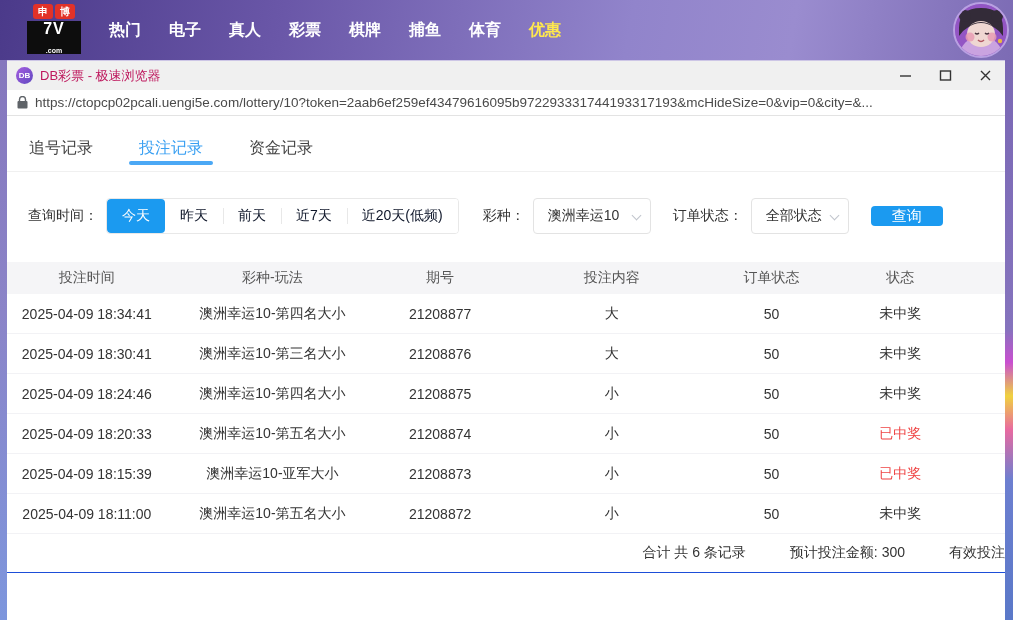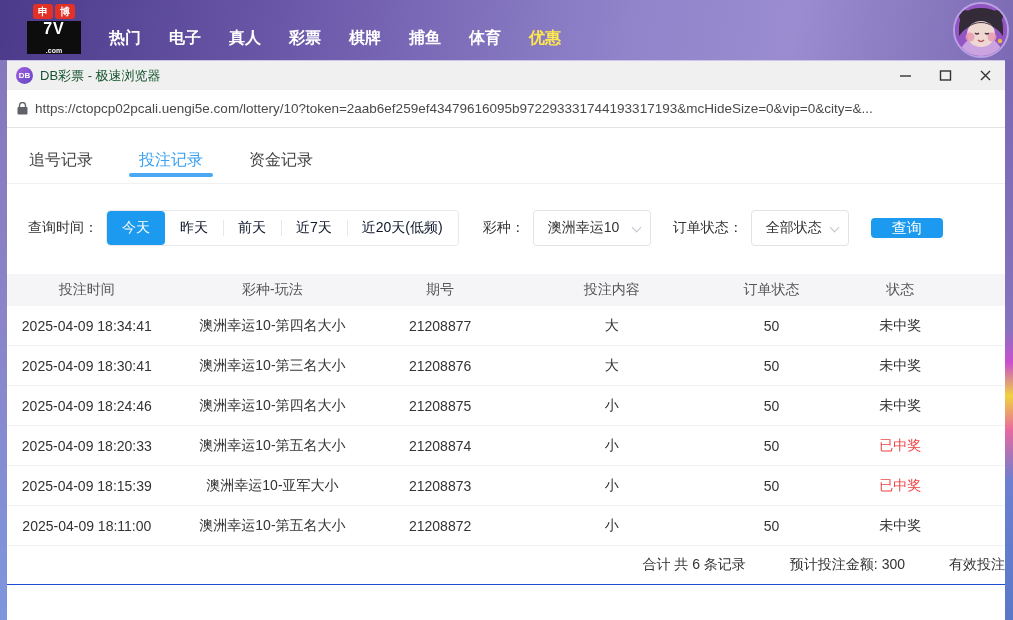--- a/index.html
+++ b/index.html
@@ -11,43 +11,43 @@
   .nav { position:absolute; left:0; top:0; width:1013px; height:60px;
          background:linear-gradient(100deg,#4b3a8a 0%,#6a57a8 28%,#9184cb 62%,#9a8ccf 78%,#7c6bb4 100%);
          display:flex; align-items:center; }
   .logo { position:absolute; left:27px; top:4px; width:54px; height:52px; display:flex; flex-direction:column; gap:2px; cursor:pointer; }
   .logo-row { display:flex; gap:2px; justify-content:center; }
   .logo-sq { width:20px; height:15px; background:#e23228; border-radius:3px; color:#fff; font-size:10px; font-weight:bold;
              display:flex; align-items:center; justify-content:center; }
   .logo-main { background:#0d0d0d; border-radius:0; height:33px; display:flex; flex-direction:column; align-items:center; justify-content:space-between; }
   .logo-7v { color:#fff; font-weight:bold; font-size:16px; line-height:15px; letter-spacing:1px; }
   .logo-com { color:#fff; font-size:7px; line-height:7px; font-weight:bold; }
-  .nav-items { position:absolute; left:95px; top:8px; height:60px; display:flex; align-items:center; }
+  .nav-items { position:absolute; left:95px; top:0; height:60px; display:flex; align-items:center; }
   .nav-item { color:#fff; font-size:16px; font-weight:bold; width:60px; text-align:center; cursor:pointer; }
   .nav-item.highlight { color:#ffe84d; }
   .avatar { position:absolute; right:4px; top:2px; width:56px; height:56px; border-radius:50%; overflow:hidden;
             border:2px solid #b9a0e2; background:#8e5fc2; cursor:pointer; }
 
   
   .edge-left { position:absolute; left:0; top:60px; width:7px; height:560px;
                background:linear-gradient(180deg,#8577bd 0%,#8b84c8 45%,#7d96dd 100%); }
   .edge-right { position:absolute; right:0; top:60px; width:8px; height:560px;
                 background:linear-gradient(180deg,#7a68b5 0%,#8573bd 48%,#c94fd0 54%,#f0d23f 60%,#e86aa0 66%,#6d7fd0 75%,#5a78c8 100%); }
 
   
   .browser { position:absolute; left:7px; top:60px; width:998px; height:560px; background:#fff;
              border-top:1px solid #cdc6e6; display:flex; flex-direction:column; }
   .titlebar { height:29px; background:#f0f0f0; display:flex; align-items:center; padding-left:9px; position:relative; flex:0 0 auto; }
   .favicon { width:17px; height:17px; border-radius:50%; background:linear-gradient(135deg,#a55ee0,#5f48c0);
              color:#fff; font-size:8px; font-weight:bold; display:flex; align-items:center; justify-content:center; margin-right:7px; }
-  .wtitle { font-size:13px; color:#14532d; }
+  .wtitle { font-size:13px; color:#be185d; }
   .controls { position:absolute; right:0; top:0; height:29px; display:flex; align-items:center; }
   .ctl { width:40px; height:29px; display:flex; align-items:center; justify-content:center; cursor:pointer; }
   .ctl svg { display:block; }
-  .urlbar { height:38px; background:#fff; border-bottom:1px solid #e3e3e3; display:flex; align-items:center; padding:0 10px; flex:0 0 auto; }
+  .urlbar { height:26px; background:#fff; border-bottom:1px solid #e3e3e3; display:flex; align-items:center; padding:0 10px; flex:0 0 auto; }
   .lock { margin-right:7px; display:flex; }
   .url-text { font-size:13.5px; color:#4a4a4a; white-space:nowrap; overflow:hidden; }
 
   
   .content { flex:1; background:#fff; position:relative; overflow:hidden; }
 
   .tabs { display:flex; padding:12px 0 0 22px; border-bottom:1px solid #f0f0f0; height:56px; }
   .tab { font-size:16px; color:#454545; margin-right:46px; position:relative; padding:10px 0 18px 0; cursor:pointer; }
   .tab.active { color:#3aa0f2; }
   .tab.active::after { content:""; position:absolute; left:-10px; right:-10px; bottom:6px; height:4px;

